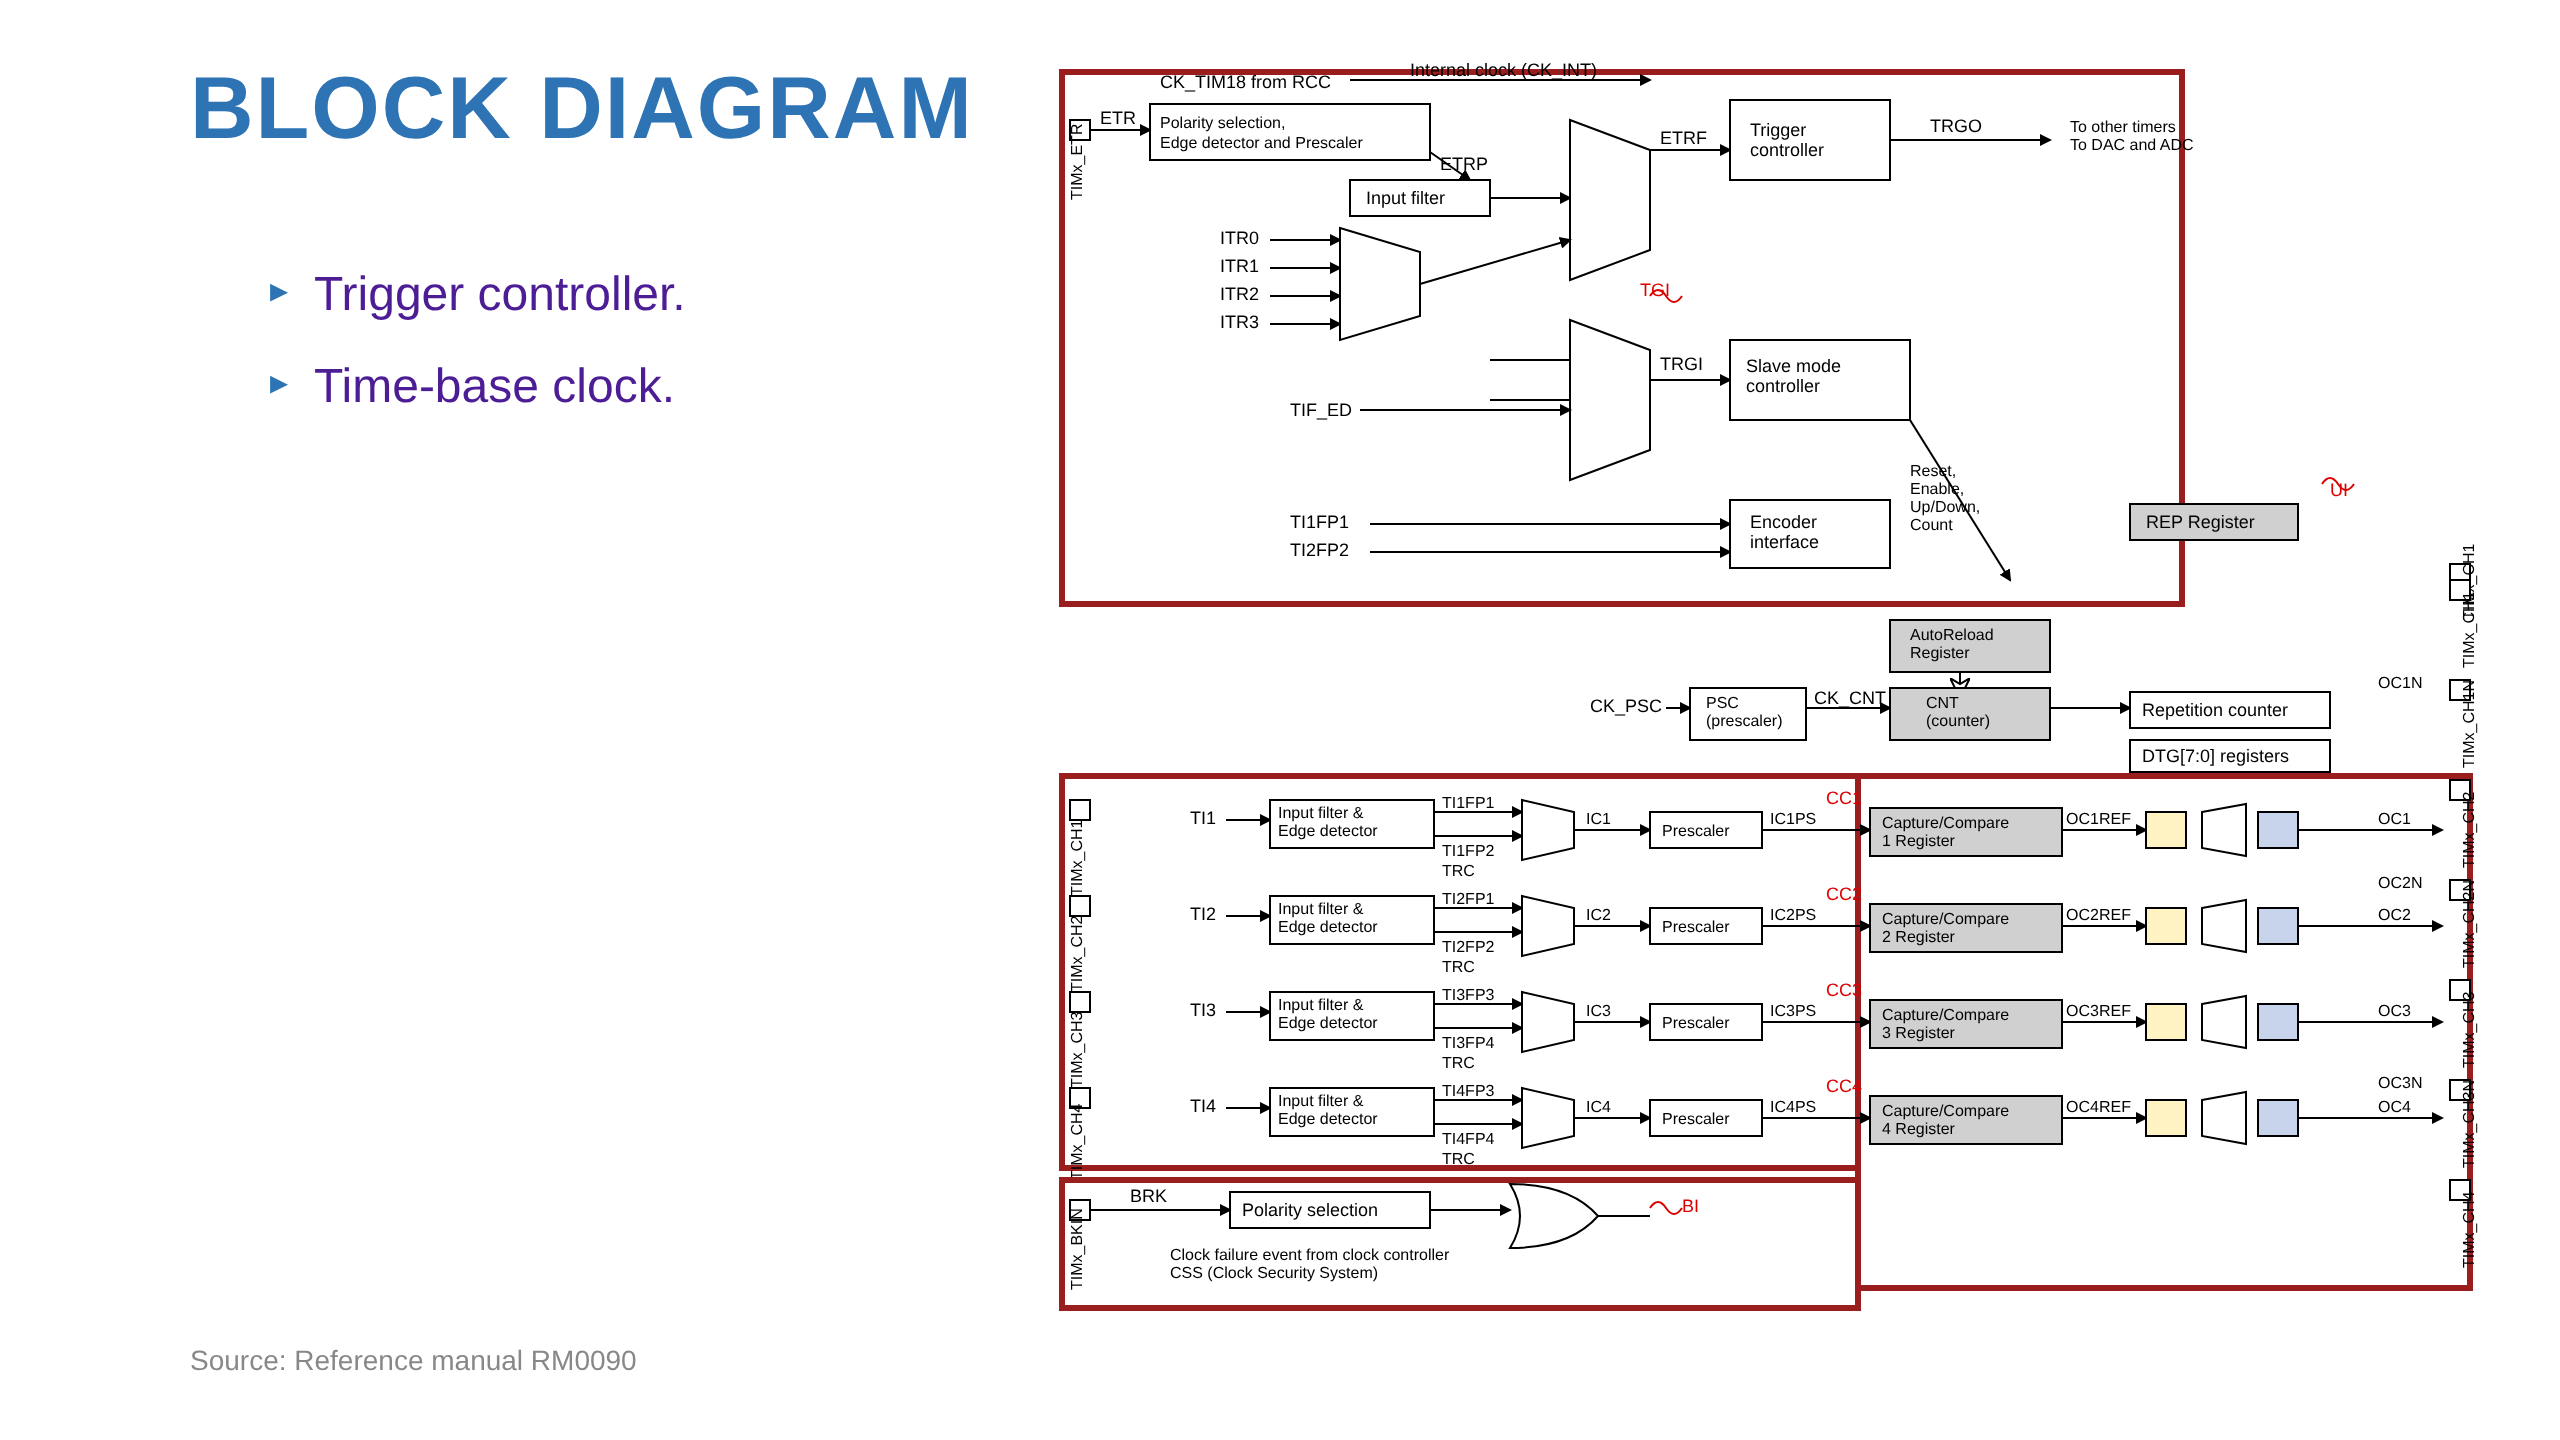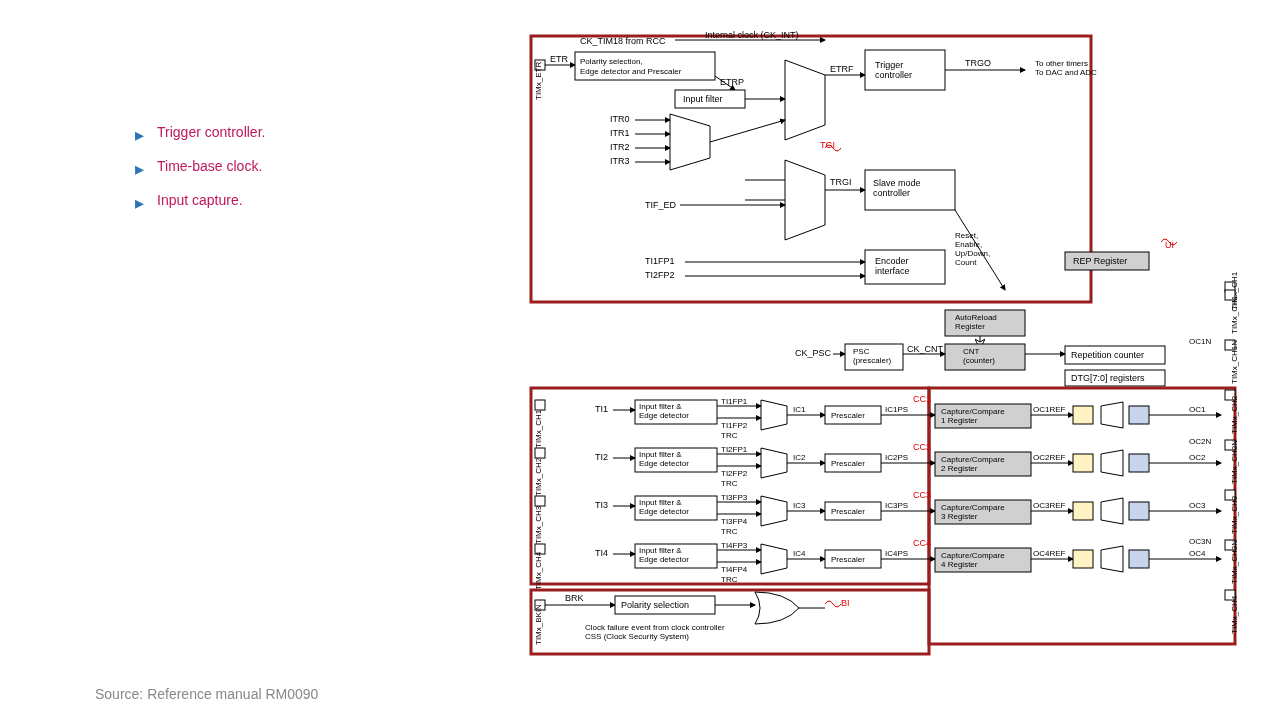--- a/index.html
+++ b/index.html
@@ -1,43 +1,43 @@
 <!DOCTYPE html>
 <html><head>
 <meta charset="utf-8">
 <style>
   html,body{margin:0;padding:0;width:1280px;height:720px;background:#fff;font-family:"Segoe UI",Arial,sans-serif;overflow:hidden}
   .slide{position:relative;width:1280px;height:720px}
   .title{position:absolute;left:95px;top:30px;color:#2e74b5;font-size:44px;font-weight:600;letter-spacing:1px}
-  .bullets{position:absolute;left:95px;top:110px;font-size:14px;color:#be185d}
+  .bullets{position:absolute;left:95px;top:110px;font-size:24px;color:#4c1d95}
   .bullets li{list-style:none;margin:0 0 18px 0;padding-left:22px;position:relative}
   .bullets li::before{content:"▸";position:absolute;left:0;top:0;color:#2e74b5;font-size:18px}
-  .src{position:absolute;left:95px;bottom:18px;color:#888;font-size:14px}
+  .src{position:absolute;left:95px;bottom:32px;color:#888;font-size:14px}
   .diag{position:absolute;left:525px;top:30px;width:720px;height:640px}
   .diag text{font-family:Arial,sans-serif}
   .blk{fill:#fff;stroke:#000;stroke-width:1}
   .blkG{fill:#d0d0d0;stroke:#000;stroke-width:1}
   .blkY{fill:#fff3c4;stroke:#000;stroke-width:1}
   .blkB{fill:#c8d4eb;stroke:#000;stroke-width:1}
   .hl{fill:none;stroke:#9a1e1e;stroke-width:3}
   .ln{stroke:#000;stroke-width:1;fill:none}
   .arr{stroke:#000;stroke-width:1;fill:none;marker-end:url(#ah)}
   .t8{font-size:8px}
   .t9{font-size:9px}
   .vtxt{font-size:8px}
   .red{fill:#d00;font-size:9px}
 </style>
 </head>
 <body>
 
 <div class="slide">
+  <div class="title">BLOCK DIAGRAM</div>
   <ul class="bullets">
     <li>Trigger controller.</li>
     <li>Time-base clock.</li>
-    <li>Input capture.</li>
   </ul>
   <div class="src">Source: Reference manual RM0090</div>
 
   <svg class="diag" viewBox="0 0 720 640">
     <defs>
       <marker id="ah" markerWidth="6" markerHeight="6" refX="5" refY="3" orient="auto">
         <path d="M0,0 L6,3 L0,6 Z" fill="#000"></path>
       </marker>
       <marker id="ahO" markerWidth="10" markerHeight="10" refX="5" refY="5" orient="auto">
         <path d="M0,0 L10,5 L0,10 L3,5 Z" fill="#fff" stroke="#000"></path>

